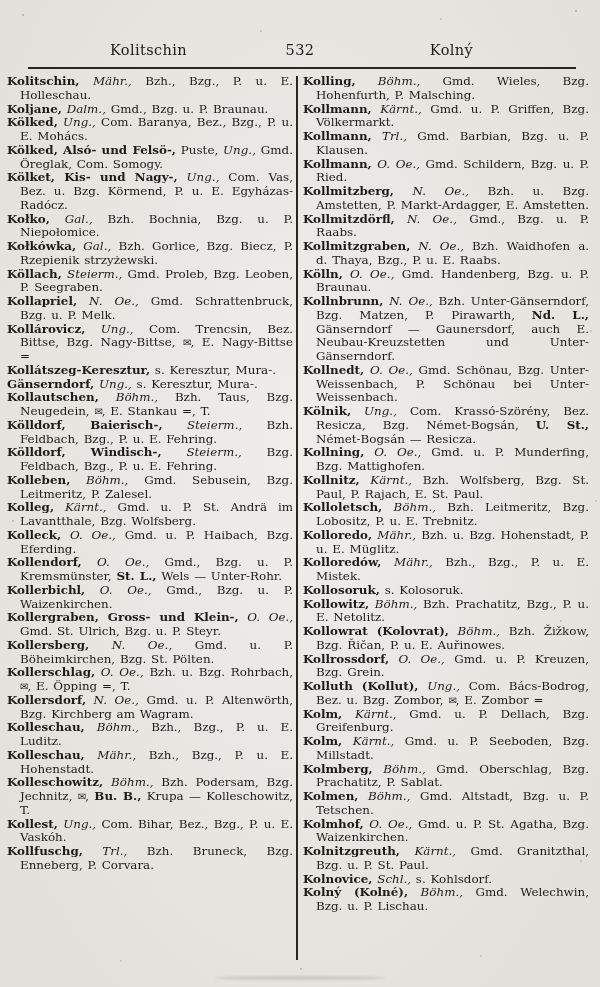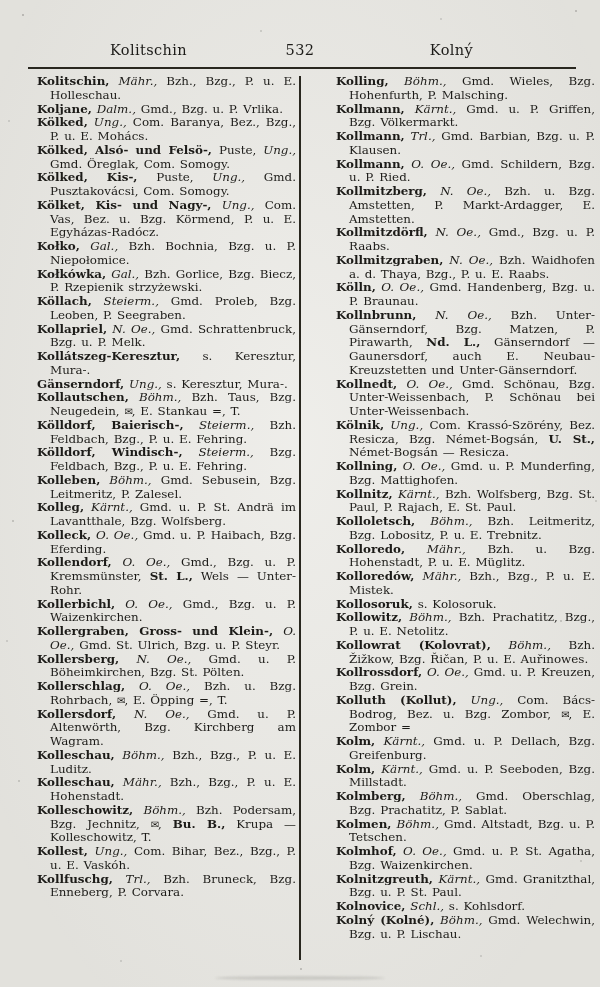--- a/index.html
+++ b/index.html
@@ -41,21 +41,21 @@
   header .hw { flex:1; text-align:center; }
   header .pn { width:90px; text-align:center; }
   .header-rule {
     position:absolute; top:67px; left:28px; right:24px; height:2px;
     background:#29271f;
   }
   .columns {
     position:absolute; top:75px; left:7px; right:5px;
     display:flex; align-items:flex-start;
   }
-  .col { width:286px;margin-left:30px; }
+  .col { width:286px; }
   .col-divider {
     width:2px; background:#29271f; margin:1px 5px 0 3px; height:884px;
     flex:0 0 auto;
   }
   .entry {
     margin:0; text-align:justify;
     font-size:11.9px; line-height:13.75px;
     padding-left:13px; text-indent:-13px;
     word-spacing:1px;
   }
@@ -70,29 +70,29 @@
   <header>
     <span class="hw">Kolitschin</span>
     <span class="pn">532</span>
     <span class="hw">Kolný</span>
   </header>
   <div class="header-rule"></div>
 
   <main class="columns">
     <div class="col" id="col-left">
         <p class="entry"><span class="b">Kolitschin,</span><span class="i"> Mähr.,</span><span> Bzh., Bzg., P. u. E. Holleschau.</span></p>
-        <p class="entry"><span class="b">Koljane,</span><span class="i"> Dalm.,</span><span> Gmd., Bzg. u. P. Vrlika.</span></p>
+        <p class="entry"><span class="b">Koljane,</span><span class="i"> Dalm.,</span><span> Gmd., Bzg. u. P. Braunau.</span></p>
         <p class="entry"><span class="b">Kölked,</span><span class="i"> Ung.,</span><span> Com. Baranya, Bez., Bzg., P. u. E. Mohács.</span></p>
         <p class="entry"><span class="b">Kölked, Alsó- und Felsö-,</span><span> Puste, </span><span class="i">Ung.,</span><span> Gmd. Öreglak, Com. Somogy.</span></p>
-        <p class="entry"><span class="b">Kölked, Kis-,</span><span> Puste, </span><span class="i">Ung.,</span><span> Gmd. Pusztakovácsi, Com. Somogy.</span></p>
         <p class="entry"><span class="b">Kölket, Kis- und Nagy-,</span><span> </span><span class="i">Ung.,</span><span> Com. Vas, Bez. u. Bzg. Körmend, P. u. E. Egyházas-Radócz.</span></p>
         <p class="entry"><span class="b">Kołko,</span><span class="i"> Gal.,</span><span> Bzh. Bochnia, Bzg. u. P. Niepołomice.</span></p>
         <p class="entry"><span class="b">Kołkówka,</span><span class="i"> Gal.,</span><span> Bzh. Gorlice, Bzg. Biecz, P. Rzepienik strzyżewski.</span></p>
         <p class="entry"><span class="b">Köllach,</span><span class="i"> Steierm.,</span><span> Gmd. Proleb, Bzg. Leoben, P. Seegraben.</span></p>
         <p class="entry"><span class="b">Kollapriel,</span><span class="i"> N. Oe.,</span><span> Gmd. Schrattenbruck, Bzg. u. P. Melk.</span></p>
+        <p class="entry"><span class="b">Kollárovicz,</span><span class="i"> Ung.,</span><span> Com. Trencsin, Bez. Bittse, Bzg. Nagy-Bittse, </span><span class="icon">✉</span><span>, E. Nagy-Bittse =</span></p>
         <p class="entry"><span class="b">Kollátszeg-Keresztur,</span><span> s. Keresztur, Mura-.</span></p>
         <p class="entry"><span class="b">Gänserndorf,</span><span class="i"> Ung.,</span><span> s. Keresztur, Mura-.</span></p>
         <p class="entry"><span class="b">Kollautschen,</span><span class="i"> Böhm.,</span><span> Bzh. Taus, Bzg. Neugedein, </span><span class="icon">✉</span><span>, E. Stankau =, T.</span></p>
         <p class="entry"><span class="b">Kölldorf, Baierisch-,</span><span> </span><span class="i">Steierm.,</span><span> Bzh. Feldbach, Bzg., P. u. E. Fehring.</span></p>
         <p class="entry"><span class="b">Kölldorf, Windisch-,</span><span> </span><span class="i">Steierm.,</span><span> Bzg. Feldbach, Bzg., P. u. E. Fehring.</span></p>
         <p class="entry"><span class="b">Kolleben,</span><span class="i"> Böhm.,</span><span> Gmd. Sebusein, Bzg. Leitmeritz, P. Zalesel.</span></p>
         <p class="entry"><span class="b">Kolleg,</span><span class="i"> Kärnt.,</span><span> Gmd. u. P. St. Andrä im Lavantthale, Bzg. Wolfsberg.</span></p>
         <p class="entry"><span class="b">Kolleck,</span><span class="i"> O. Oe.,</span><span> Gmd. u. P. Haibach, Bzg. Eferding.</span></p>
         <p class="entry"><span class="b">Kollendorf,</span><span class="i"> O. Oe.,</span><span> Gmd., Bzg. u. P. Kremsmünster, </span><span class="b">St. L.,</span><span> Wels — Unter-Rohr.</span></p>
         <p class="entry"><span class="b">Kollerbichl,</span><span class="i"> O. Oe.,</span><span> Gmd., Bzg. u. P. Waizenkirchen.</span></p>

